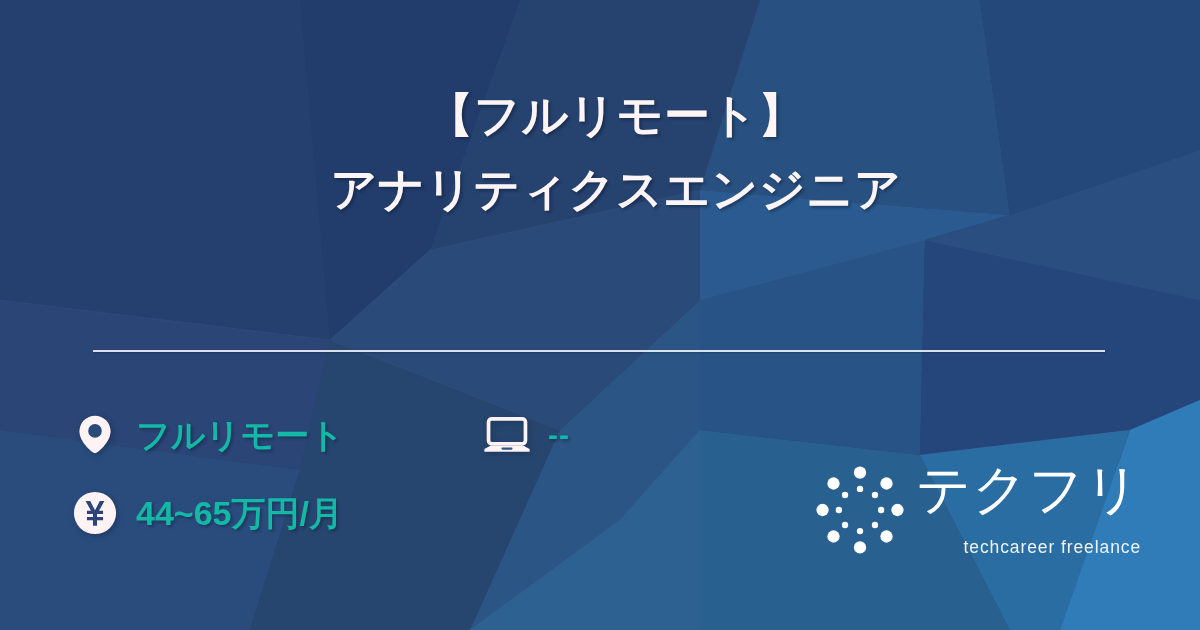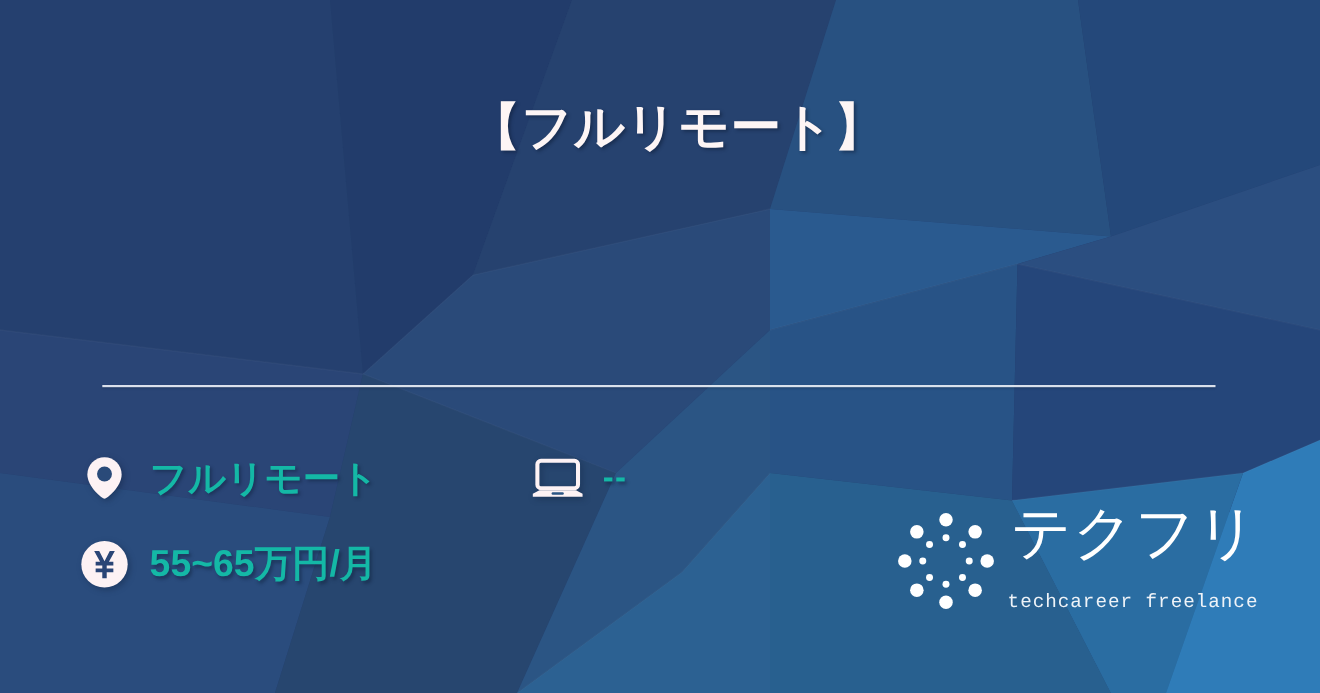--- a/index.html
+++ b/index.html
@@ -116,23 +116,22 @@
   }
 
   
   .logo {
     position: absolute;
     left: 812px;
     top: 462px;
     width: 326px;
     height: 96px;
     display: flex;
-    align-items: center;
-    z-index: 5;
-    font-family: Liberation Mono, monospace;
+    align-items: flex-end;
+    z-index: 5;
   }
 
   .logo-mark {
     width: 96px;
     height: 96px;
     flex: 0 0 auto;
   }
 
   .logo-text {
     margin-left: 8px;
@@ -193,20 +192,21 @@
       <path d="M330,340 L430,250 L700,190"></path>
       <path d="M0,300 L330,340 L560,430"></path>
       <path d="M700,300 L925,240 L1200,300"></path>
       <path d="M920,455 L1130,430 L1200,400"></path>
       <path d="M470,630 L620,520 L700,430"></path>
     </g>
   </svg>
 
   <div class="title-block">
     <span class="title-line">【フルリモート】</span>
+    <span class="title-line">アナリティクスエンジニア</span>
   </div>
 
   <div class="divider"></div>
 
   <div class="meta">
 
     <div class="meta-row">
 
       <div class="meta-item col-1">
         <span class="meta-icon">
@@ -237,21 +237,21 @@
         <span class="meta-icon">
           <svg viewBox="0 0 48 48" width="46" height="46" aria-hidden="true">
             <circle cx="24" cy="24" r="22" fill="#fdf2f4"></circle>
             <path d="M14.2 11.5 L19 11.5 L24 21.2 L29 11.5 L33.8 11.5
                      L28.2 21.6 L32.4 21.6 L32.4 25.1 L26.1 25.1 L26.1 28.1
                      L32.4 28.1 L32.4 31.6 L26.1 31.6 L26.1 37.2 L21.9 37.2
                      L21.9 31.6 L15.6 31.6 L15.6 28.1 L21.9 28.1 L21.9 25.1
                      L15.6 25.1 L15.6 21.6 L19.8 21.6 Z" fill="#2a4576"></path>
           </svg>
         </span>
-        <span class="meta-label">55~65万円/月</span>
+        <span class="meta-label">44~65万円/月</span>
       </div>
 
 
     </div>
 
   </div>
 
   <div class="logo">
 
     <span class="logo-mark">

